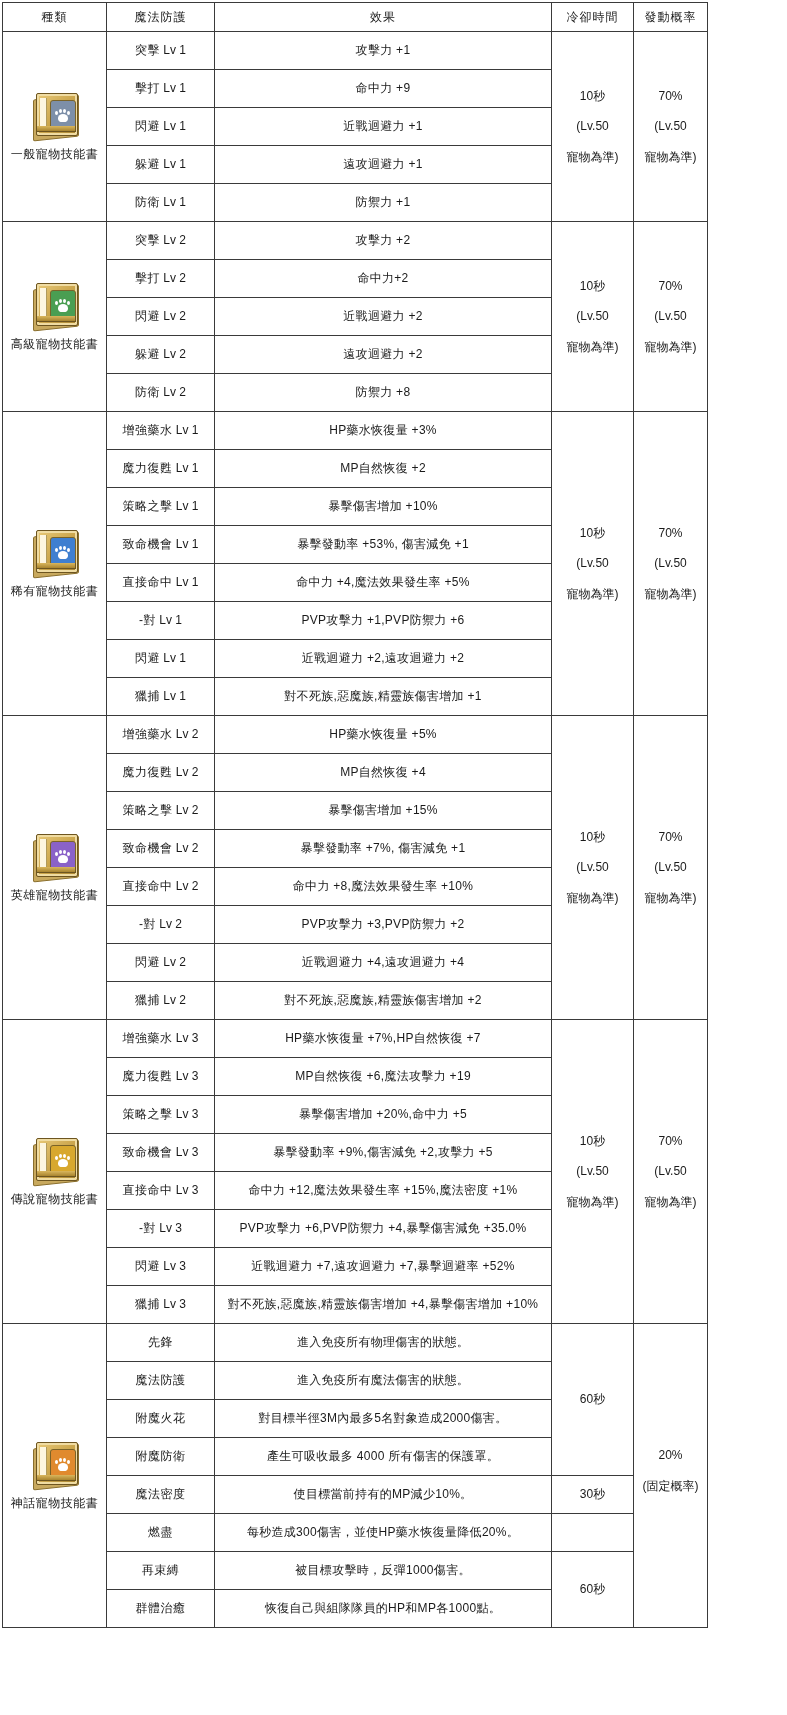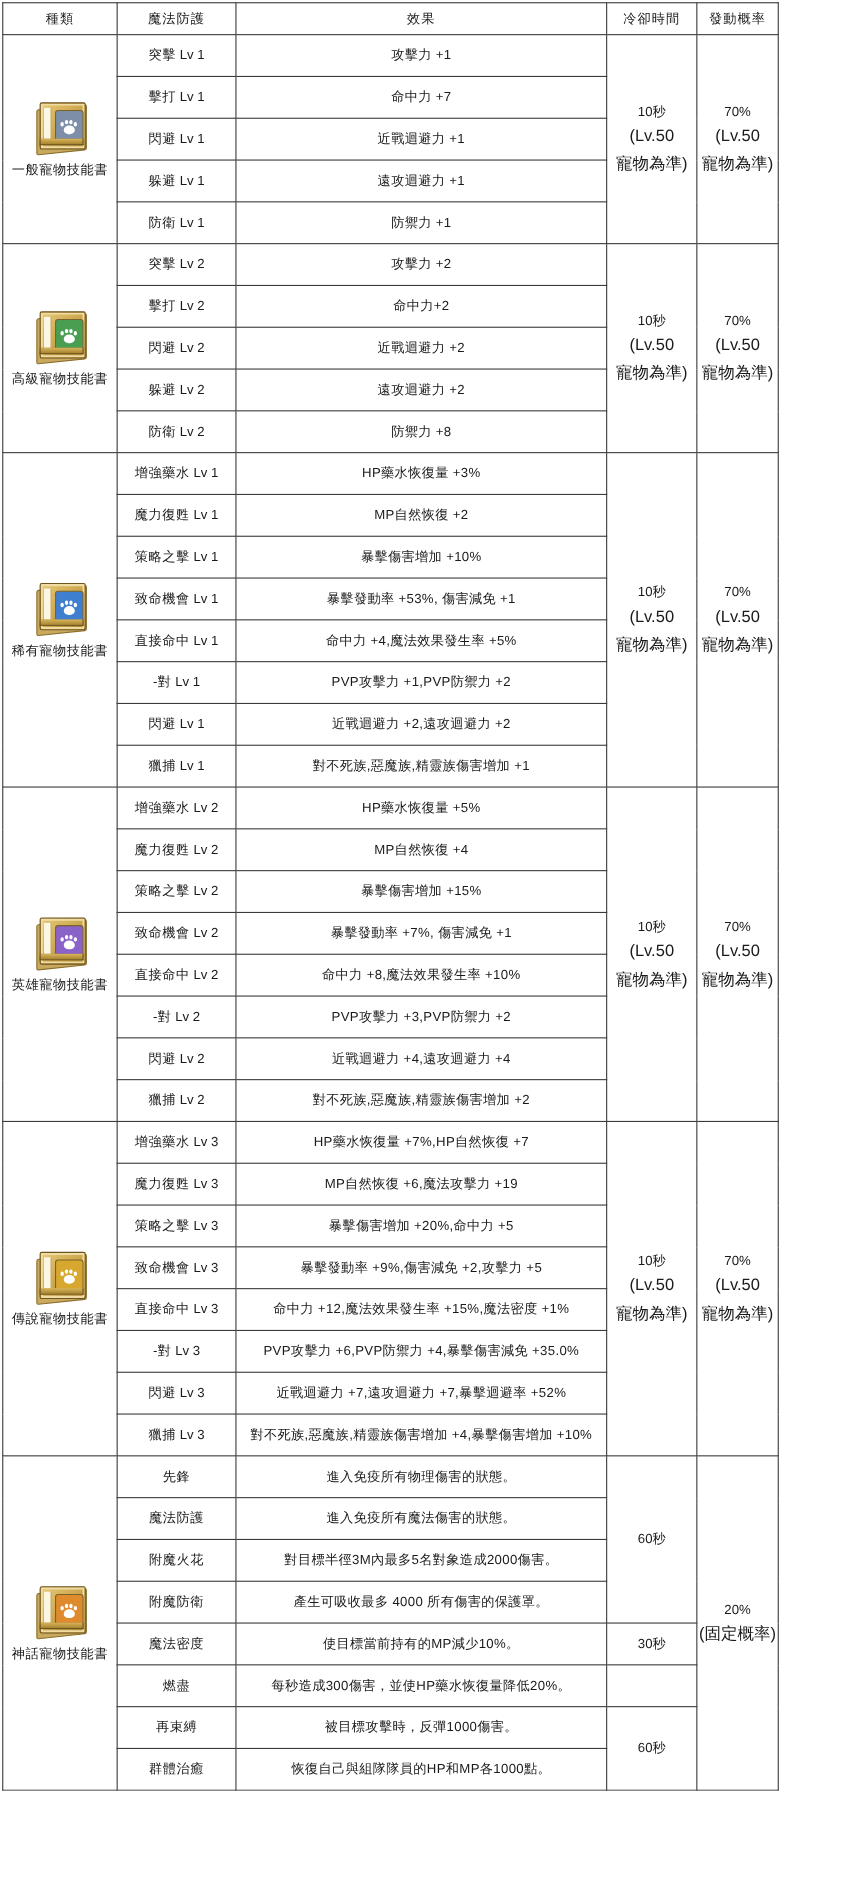--- a/index.html
+++ b/index.html
@@ -67,21 +67,22 @@
     height: 37px;
     font-size: 12px;
     letter-spacing: 0.3px;
   }
   td.cool-cell, td.rate-cell {
     font-size: 12px;
     line-height: 1.7;
   }
   .sub {
     display: block;
-    font-size: 15px;
+    font-size: 12px;
+    margin-top: 10px;
   }
 
   
   .book {
     position: relative;
     width: 52px;
     height: 50px;
   }
   .book .shadow {
     position: absolute;
@@ -207,21 +208,21 @@
             <div class="kind-label">一般寵物技能書</div>
           </div>
         </td>
         <td class="name-cell"><span>突擊</span><span class="lv">&nbsp;Lv 1</span></td>
         <td class="effect-cell">攻擊力 +1</td>
         <td class="cool-cell" rowspan="5"><span>10秒</span><span class="sub">(Lv.50</span><span class="sub">寵物為準)</span></td>
         <td class="rate-cell" rowspan="5"><span>70%</span><span class="sub">(Lv.50</span><span class="sub">寵物為準)</span></td>
       </tr>
       <tr>
         <td class="name-cell"><span>擊打</span><span class="lv">&nbsp;Lv 1</span></td>
-        <td class="effect-cell">命中力 +7</td>
+        <td class="effect-cell">命中力 +9</td>
       </tr>
       <tr>
         <td class="name-cell"><span>閃避</span><span class="lv">&nbsp;Lv 1</span></td>
         <td class="effect-cell">近戰迴避力 +1</td>
       </tr>
       <tr>
         <td class="name-cell"><span>躲避</span><span class="lv">&nbsp;Lv 1</span></td>
         <td class="effect-cell">遠攻迴避力 +1</td>
       </tr>
       <tr>
@@ -309,21 +310,21 @@
       <tr>
         <td class="name-cell"><span>致命機會</span><span class="lv">&nbsp;Lv 1</span></td>
         <td class="effect-cell">暴擊發動率 +53%, 傷害減免 +1</td>
       </tr>
       <tr>
         <td class="name-cell"><span>直接命中</span><span class="lv">&nbsp;Lv 1</span></td>
         <td class="effect-cell">命中力 +4,魔法效果發生率 +5%</td>
       </tr>
       <tr>
         <td class="name-cell"><span>-對</span><span class="lv">&nbsp;Lv 1</span></td>
-        <td class="effect-cell">PVP攻擊力 +1,PVP防禦力 +2</td>
+        <td class="effect-cell">PVP攻擊力 +1,PVP防禦力 +6</td>
       </tr>
       <tr>
         <td class="name-cell"><span>閃避</span><span class="lv">&nbsp;Lv 1</span></td>
         <td class="effect-cell">近戰迴避力 +2,遠攻迴避力 +2</td>
       </tr>
       <tr>
         <td class="name-cell"><span>獵捕</span><span class="lv">&nbsp;Lv 1</span></td>
         <td class="effect-cell">對不死族,惡魔族,精靈族傷害增加 +1</td>
       </tr>
       <tr>

